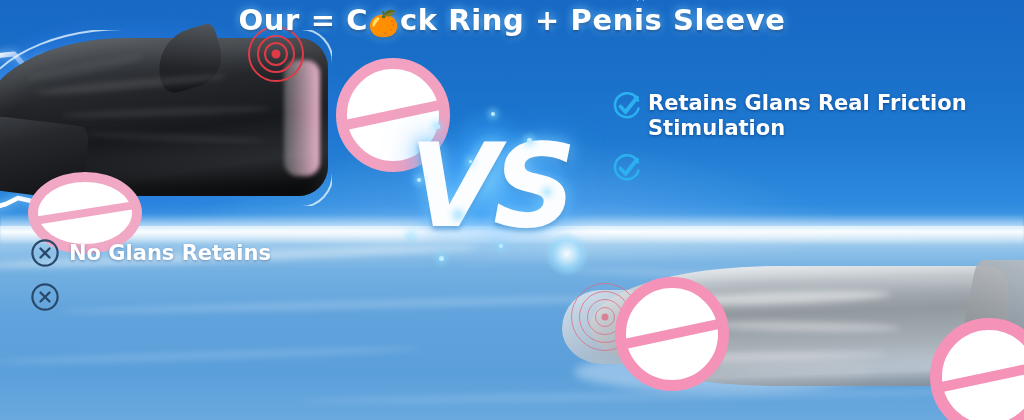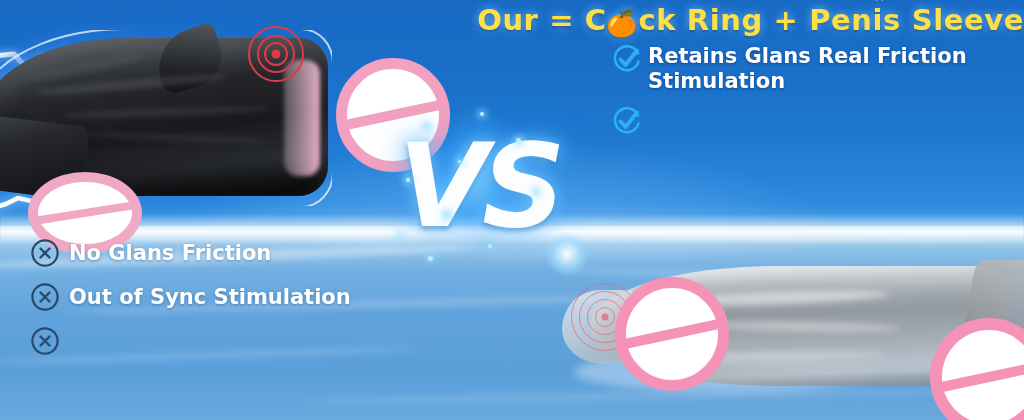--- a/index.html
+++ b/index.html
@@ -146,49 +146,49 @@
 
   .pulse-red{left:249px;top:27px;width:54px;height:54px;}
   .pulse-red .ring{border-color:#e03a46;}
   .pulse-red .dot{background:#e03a46;}
 
   .pulse-pink{left:570px;top:282px;width:70px;height:70px;opacity:.75;}
   .pulse-pink .ring{border-color:#e0687f;}
   .pulse-pink .dot{background:#e0687f;}
 
   
-  .vs-wrap{position:absolute;left:384px;top:116px;width:190px;height:146px;}
+  .vs-wrap{position:absolute;left:395px;top:116px;width:190px;height:146px;}
   .vs-beam{
     position:absolute;left:18px;top:-18px;width:150px;height:200px;
     background:radial-gradient(ellipse 70px 100px at 50% 40%, rgba(150,225,255,.85) 0%, rgba(60,170,255,.45) 38%, rgba(30,130,240,0) 72%);
     filter:blur(5px);
   }
   .vs-text{
     position:absolute;left:0;top:0;width:190px;height:146px;
     font-family:"DejaVu Sans","Liberation Sans",sans-serif;
     font-weight:bold;font-style:italic;font-size:116px;line-height:140px;
     text-align:center;color:#fbfdff;letter-spacing:-6px;
     text-shadow:0 0 16px rgba(120,205,255,.95),0 0 34px rgba(60,160,255,.75),0 3px 5px rgba(10,60,130,.55);
   }
   .spark{position:absolute;border-radius:50%;background:#bfeaff;box-shadow:0 0 7px 2px rgba(140,220,255,.95);}
 
   
   .title{
-    position:absolute;left:0;top:3px;width:1024px;text-align:right;
-    font-size:29px;font-weight:bold;color:#fde047;letter-spacing:.6px;
+    position:absolute;left:0;top:3px;width:1024px;text-align:center;
+    font-size:29px;font-weight:bold;color:#ffffff;letter-spacing:.6px;
     text-shadow:0 0 10px rgba(120,200,255,.9),0 2px 3px rgba(5,45,105,.75);
     white-space:nowrap;
   }
   .title .emoji{font-size:25px;vertical-align:-2px;}
   .title .arrow-i{position:relative;display:inline-block;}
 
   
   .pros{position:absolute;left:612px;top:44px;width:412px;}
   .pro-row{display:flex;align-items:flex-start;margin-bottom:9px;}
-  .pro-row.wide{margin-bottom:12px;}
+  .pro-row.wide{margin-bottom:12px;margin-top:47px;}
   .ico-check{flex:0 0 auto;width:29px;height:29px;margin-right:7px;margin-top:1px;}
   .pro-text{
     font-size:21px;font-weight:bold;color:#ffffff;line-height:25px;
     text-shadow:0 1px 3px rgba(5,50,110,.65);
   }
 
   .cons{position:absolute;left:30px;top:238px;width:420px;}
   .con-row{display:flex;align-items:center;margin-bottom:14px;}
   .ico-x{flex:0 0 auto;width:30px;height:30px;margin-right:9px;}
   .con-text{
@@ -313,30 +313,21 @@
   </div>
 
   <div class="cons">
     <div class="con-row">
       <span class="ico-x">
         <svg width="30" height="30" viewBox="0 0 30 30">
           <circle cx="15" cy="15" r="12.6" fill="none" stroke="#2a4a6b" stroke-width="2.2"></circle>
           <path d="M10.5 10.5 L19.5 19.5 M19.5 10.5 L10.5 19.5" stroke="#2a4a6b" stroke-width="2.4" stroke-linecap="round"></path>
         </svg>
       </span>
-      <span class="con-text">No Glans Friction</span>
-    </div>
-    <div class="con-row">
-      <span class="ico-x">
-        <svg width="30" height="30" viewBox="0 0 30 30">
-          <circle cx="15" cy="15" r="12.6" fill="none" stroke="#2a4a6b" stroke-width="2.2"></circle>
-          <path d="M10.5 10.5 L19.5 19.5 M19.5 10.5 L10.5 19.5" stroke="#2a4a6b" stroke-width="2.4" stroke-linecap="round"></path>
-        </svg>
-      </span>
-      <span class="con-text">Out of Sync Stimulation</span>
+      <span class="con-text">No Glans Retains</span>
     </div>
     <div class="con-row">
       <span class="ico-x">
         <svg width="30" height="30" viewBox="0 0 30 30">
           <circle cx="15" cy="15" r="12.6" fill="none" stroke="#2a4a6b" stroke-width="2.2"></circle>
           <path d="M10.5 10.5 L19.5 19.5 M19.5 10.5 L10.5 19.5" stroke="#2a4a6b" stroke-width="2.4" stroke-linecap="round"></path>
         </svg>
       </span>
     </div>
   </div>

